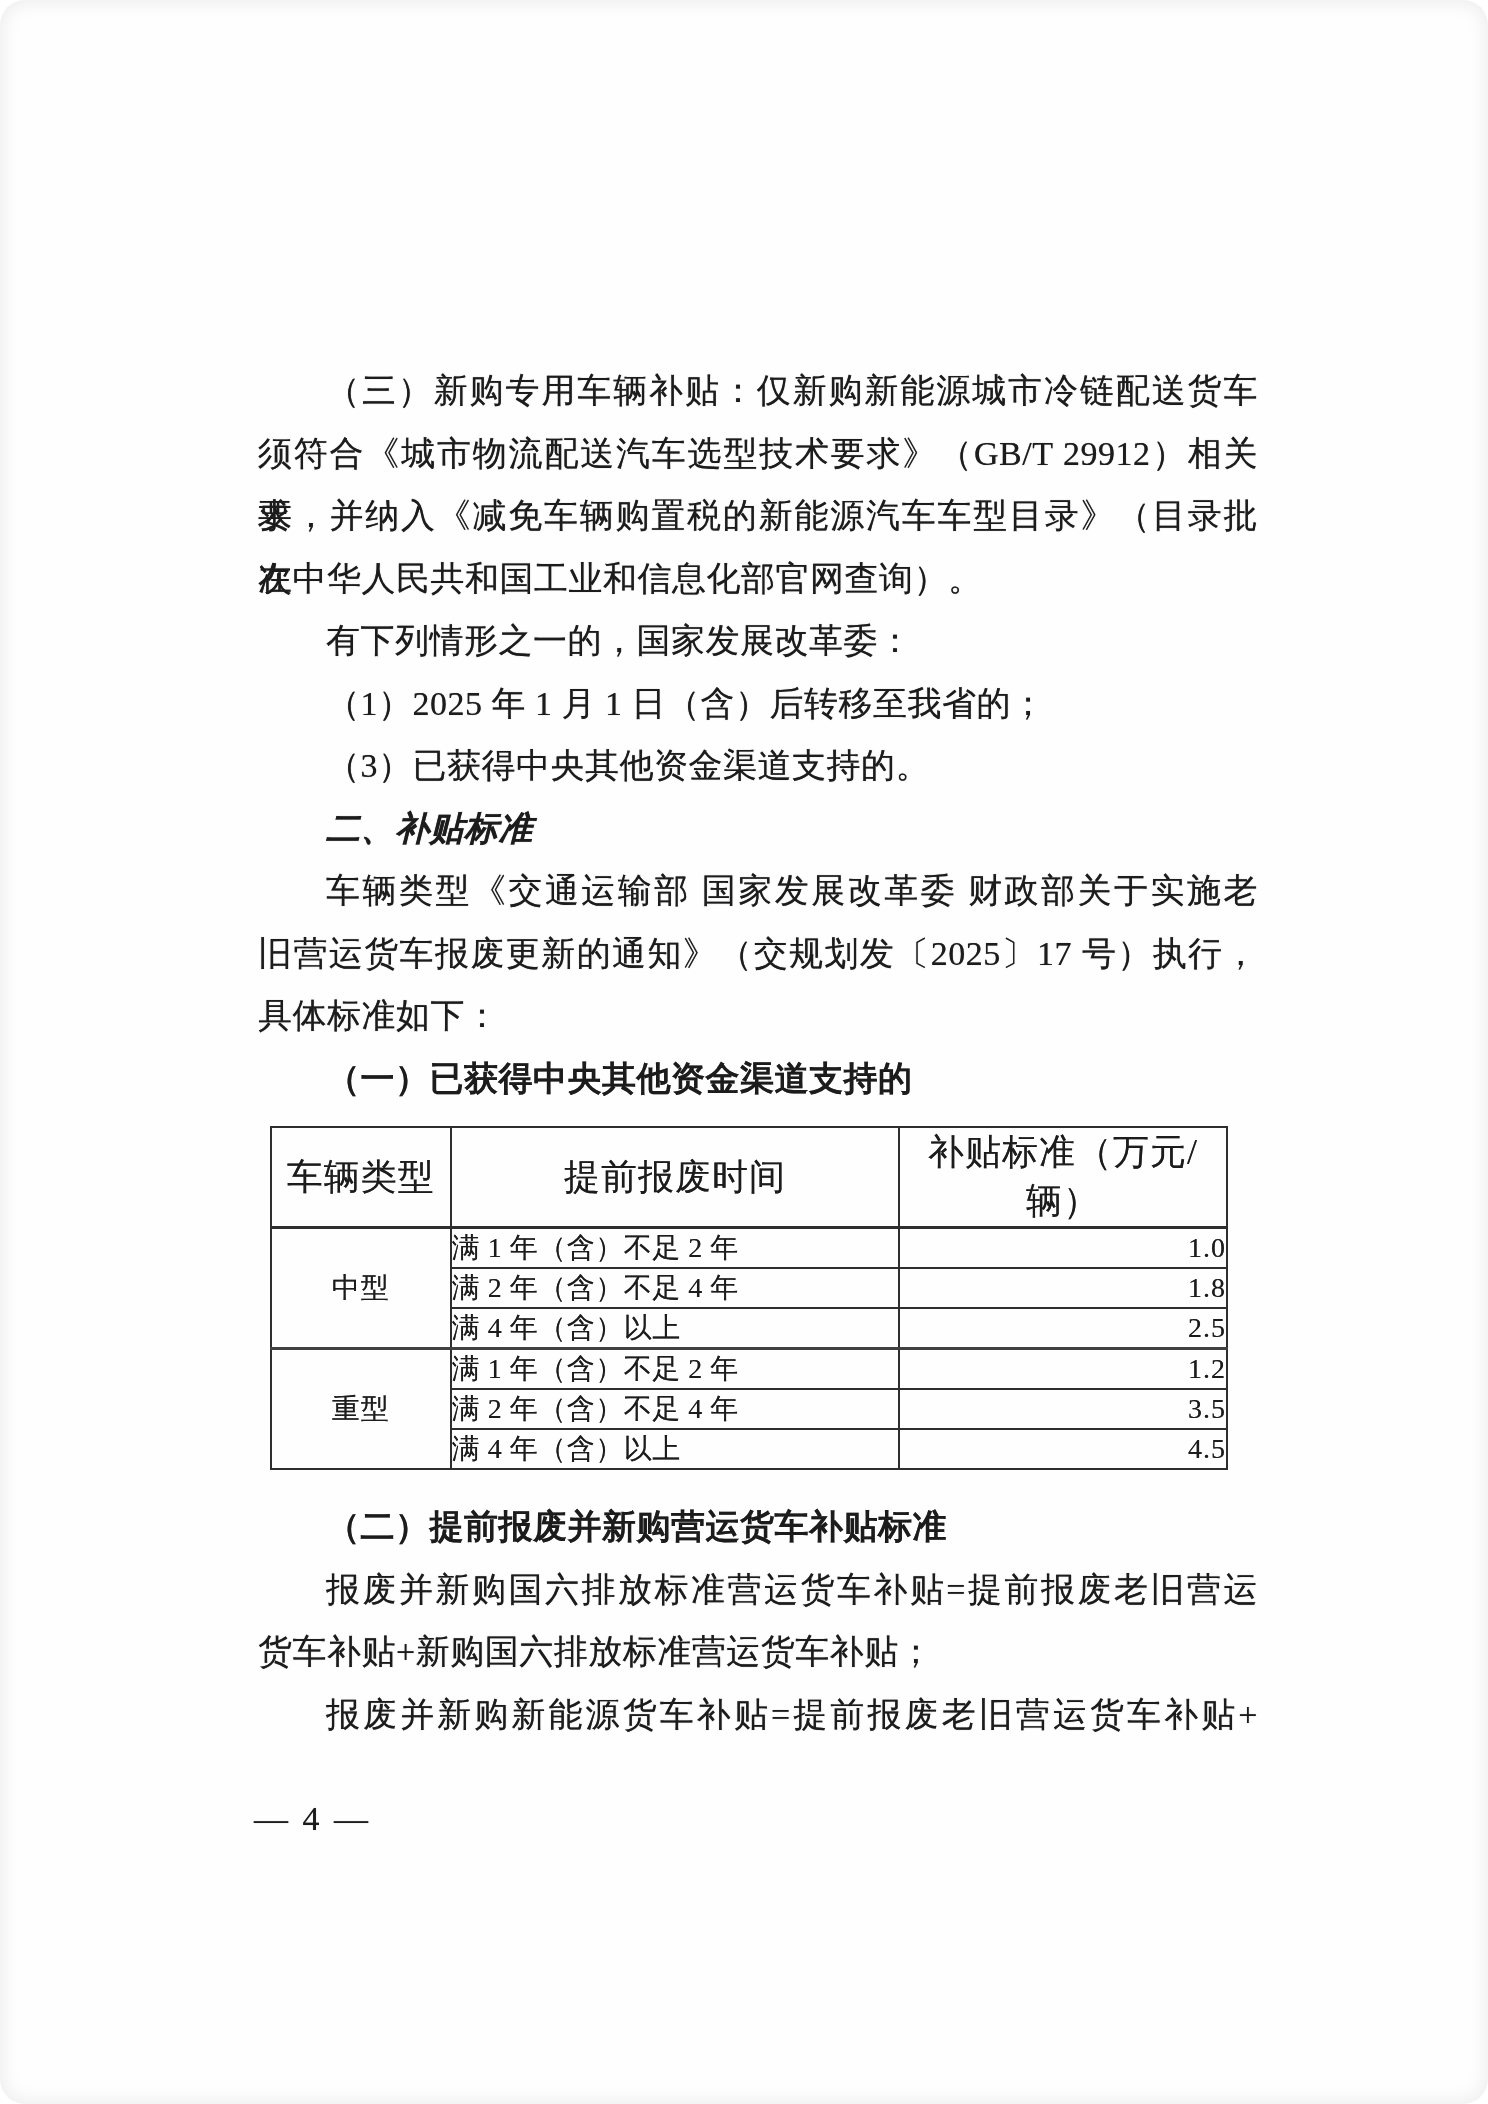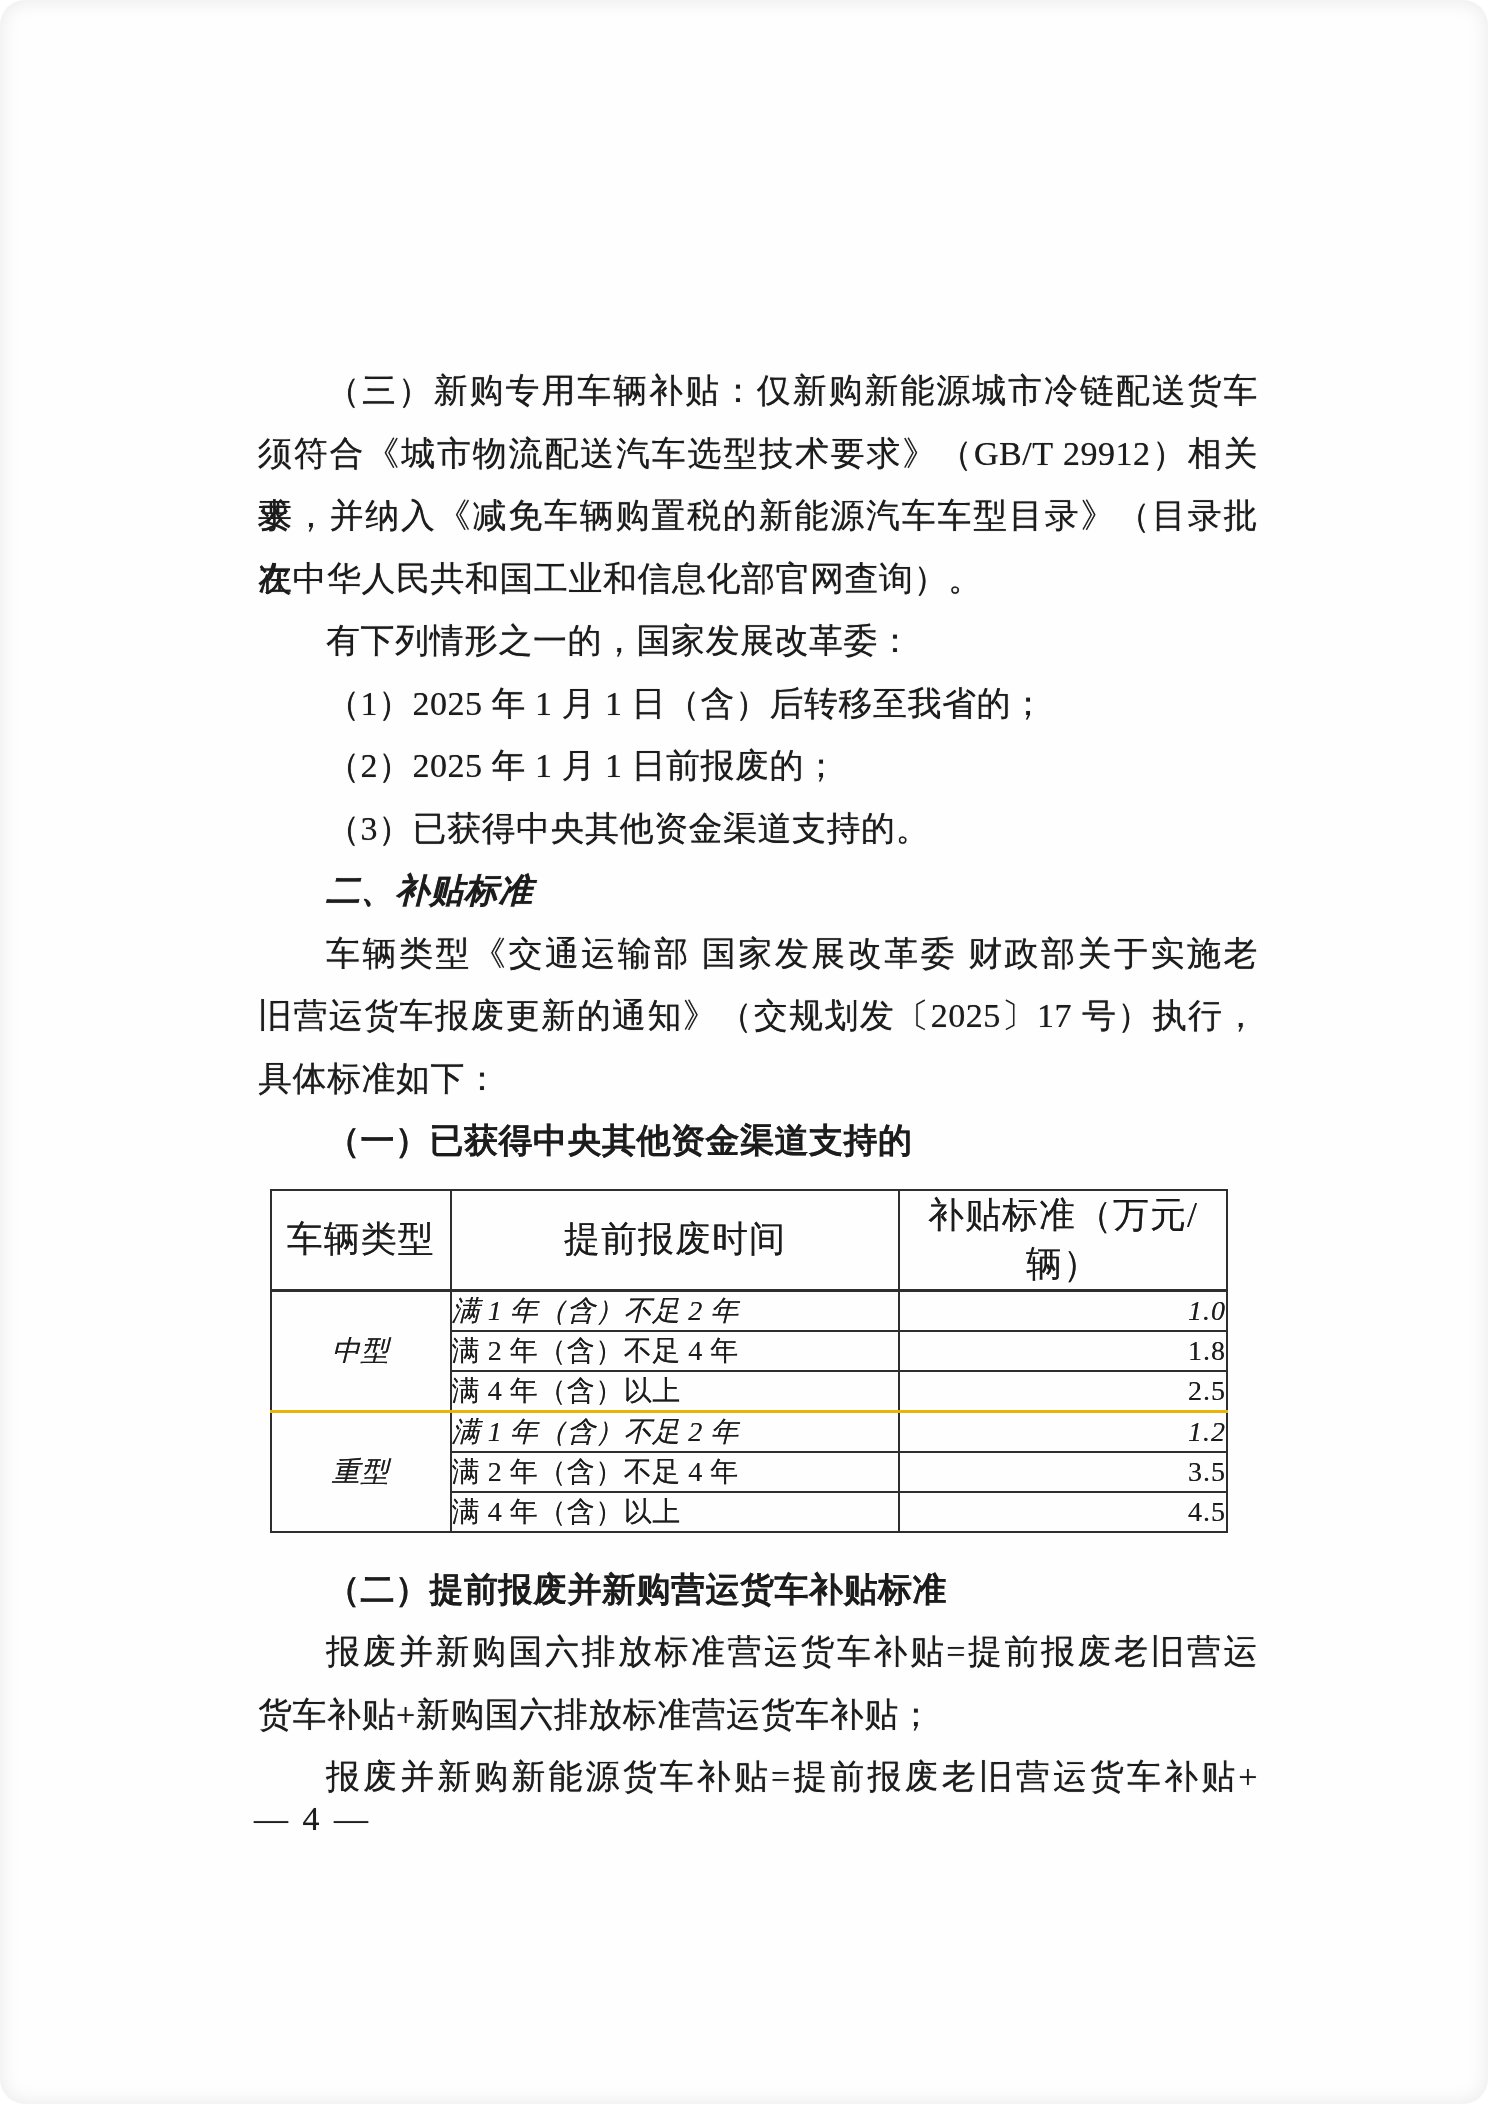--- a/index.html
+++ b/index.html
@@ -60,21 +60,21 @@
     text-align: center;
     letter-spacing: 1px;
   }
   table.subsidy td {
     height: 33px;
     font-size: 28px;
   }
   td.vtype { text-align: center; font-size: 30px; letter-spacing: 1px; }
   td.period { text-align: left; padding-left: 14px; letter-spacing: 0.5px; }
   td.amount { text-align: right; letter-spacing: 1px; }
-  tr.group-start td { border-top: 3px solid #eab308; font-style: italic; }
+  tr.group-start td { border-top: 3px solid #404040; }
   table.subsidy thead th { border-bottom: 3px solid #2e2e2e; }
 
   .after-table { margin-top: 26px; }
   .footer {
     position: absolute;
     left: 254px;
     top: 1800px;
     font-size: 34px;
     letter-spacing: 3px;
     text-shadow: 0 0 0.7px rgba(25,25,25,0.75);
@@ -85,21 +85,20 @@
 
 <div class="page">
   <div class="content">
 
     <div class="ln indent fill">（三）新购专用车辆补贴：仅新购新能源城市冷链配送货车</div>
     <div class="ln fill">须符合《城市物流配送汽车选型技术要求》（GB/T 29912）相关要</div>
     <div class="ln fill">求，并纳入《减免车辆购置税的新能源汽车车型目录》（目录批次</div>
     <div class="ln">在中华人民共和国工业和信息化部官网查询）。</div>
     <div class="ln indent">有下列情形之一的，国家发展改革委：</div>
     <div class="ln indent">（1）2025 年 1 月 1 日（含）后转移至我省的；</div>
-    <div class="ln indent">（2）2025 年 1 月 1 日前报废的；</div>
     <div class="ln indent">（3）已获得中央其他资金渠道支持的。</div>
     <div class="ln indent hd">二、补贴标准</div>
     <div class="ln indent fill">车辆类型《交通运输部 国家发展改革委 财政部关于实施老</div>
     <div class="ln fill">旧营运货车报废更新的通知》（交规划发〔2025〕17 号）执行，</div>
     <div class="ln">具体标准如下：</div>
     <div class="ln indent kai">（一）已获得中央其他资金渠道支持的</div>
 
     <table class="subsidy">
       <colgroup>
         <col style="width:18.8%">

